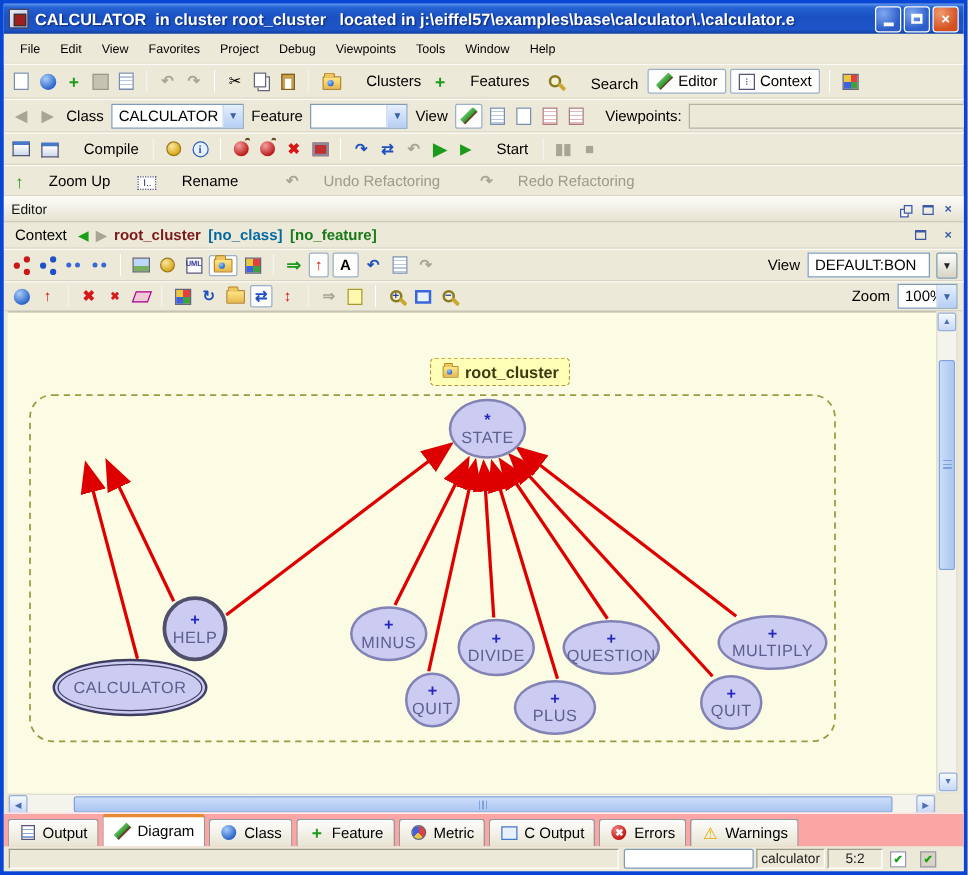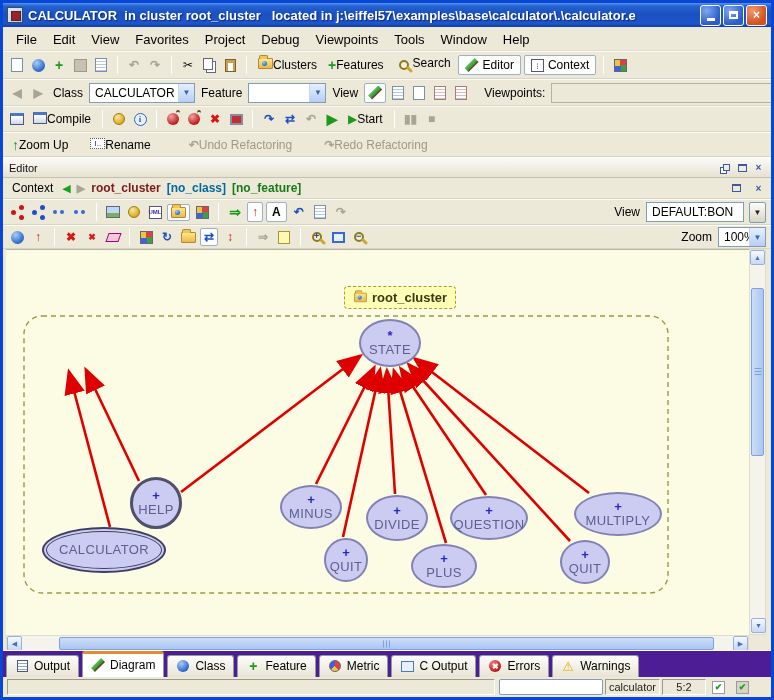--- a/index.html
+++ b/index.html
@@ -23,30 +23,30 @@
   .winbtns{display:flex;gap:2px;flex:0 0 auto;}
   .wbtn{width:21px;height:21px;border-radius:3px;border:1px solid #fff;display:flex;
     align-items:center;justify-content:center;color:#fff;font-size:12px;font-weight:bold;
     background:radial-gradient(circle at 30% 25%,#7FA8F0,#2B5CC8 70%);}
   .wbtn.close{background:radial-gradient(circle at 30% 25%,#F09A70,#D4501E 70%);}
   .minbar{width:8px;height:3px;background:#fff;margin-top:8px;}
   .maxbox{width:9px;height:8px;border:2px solid #fff;border-top-width:3px;}
   
   .menubar{position:absolute;top:26px;height:22px;left:0;right:0;display:flex;align-items:center;
     padding:0 6px;gap:2px;background:#ECE9D8;border-bottom:1px solid #E2DECB;}
-  .mitem{font-size:13px;padding:2px 7px;}
+  .mitem{font-size:10px;padding:2px 7px;}
   
   .tb1{top:48px;height:28px;}
   .tb2{top:76px;height:27px;}
   .tb3{top:103px;height:26px;}
   .tb4{top:129px;height:25px;}
   .sep{width:1px;height:18px;background:#C9C5B2;border-right:1px solid #FFF;margin:0 4px;flex:0 0 auto;}
   .ic{width:18px;height:18px;display:inline-flex;align-items:center;justify-content:center;
     font-size:12px;flex:0 0 auto;position:relative;}
-  .tbtn{display:inline-flex;align-items:flex-start;gap:0;padding:1px 4px;font-size:12px;}
+  .tbtn{display:inline-flex;align-items:flex-end;gap:20px;padding:1px 4px;font-size:12px;}
   .toggle{display:inline-flex;align-items:center;gap:4px;padding:2px 6px;font-size:12px;
     background:#FDFDFB;border:1px solid #9DB0C8;border-radius:2px;}
   
   .pg{width:12px;height:14px;background:#fff;border:1px solid #7A8FAD;
     background-image:repeating-linear-gradient(#fff 0 2px,#B8C8E2 2px 3px);}
   .pg.red{background-image:repeating-linear-gradient(#fff 0 2px,#E2B8B8 2px 3px);border-color:#AD7A7A;}
   .pg.plain{background-image:none;}
   .sq{width:13px;height:13px;}
   .sq.gray{background:#C6C2B2;border:1px solid #9D9A8B;}
   .ball{width:13px;height:13px;border-radius:50%;
@@ -161,21 +161,21 @@
     border-radius:2px;background:linear-gradient(90deg,#CDDDF8,#AAC6F2);}
   .thumbh{position:absolute;left:52px;top:1px;height:13px;width:655px;border:1px solid #7DA2DC;
     border-radius:2px;background:linear-gradient(#CDDDF8,#AAC6F2);}
   .grip{position:absolute;left:50%;top:50%;transform:translate(-50%,-50%);width:8px;height:7px;
     background:repeating-linear-gradient(90deg,#7DA2DC 0 1px,transparent 1px 3px);}
   .gripv{width:7px;height:8px;
     background:repeating-linear-gradient(#7DA2DC 0 1px,transparent 1px 3px);}
   .hscroll .sbtn.right{margin-left:auto;}
   
   .tabsbar{position:absolute;top:647px;left:0;right:0;height:27px;display:flex;align-items:flex-end;
-    padding:0 3px;gap:3px;background:#4c1d95;border-top:1px solid #fff;}
+    padding:0 3px;gap:3px;background:#fca5a5;border-top:1px solid #fff;}
   .tab{display:flex;align-items:center;gap:5px;border:1px solid #919B9C;border-bottom:none;
     border-radius:3px 3px 0 0;padding:3px 8px 4px;font-size:12px;height:22px;
     background:linear-gradient(#FDFDFB,#E8E4D4);}
   .tab.active{background:#fff;height:26px;border-top:3px solid #E78A34;font-weight:normal;}
   .tabicon{width:14px;height:14px;display:inline-flex;align-items:center;justify-content:center;
     font-size:11px;flex:0 0 auto;}
   .ti-output{width:11px;height:12px;background:#fff;border:1px solid #557;
     background-image:repeating-linear-gradient(#fff 0 2px,#88A8D8 2px 3px);}
   .ti-class{width:12px;height:12px;border-radius:50%;
     background:radial-gradient(circle at 35% 30%,#A8CCF8,#2560C8 75%);}

